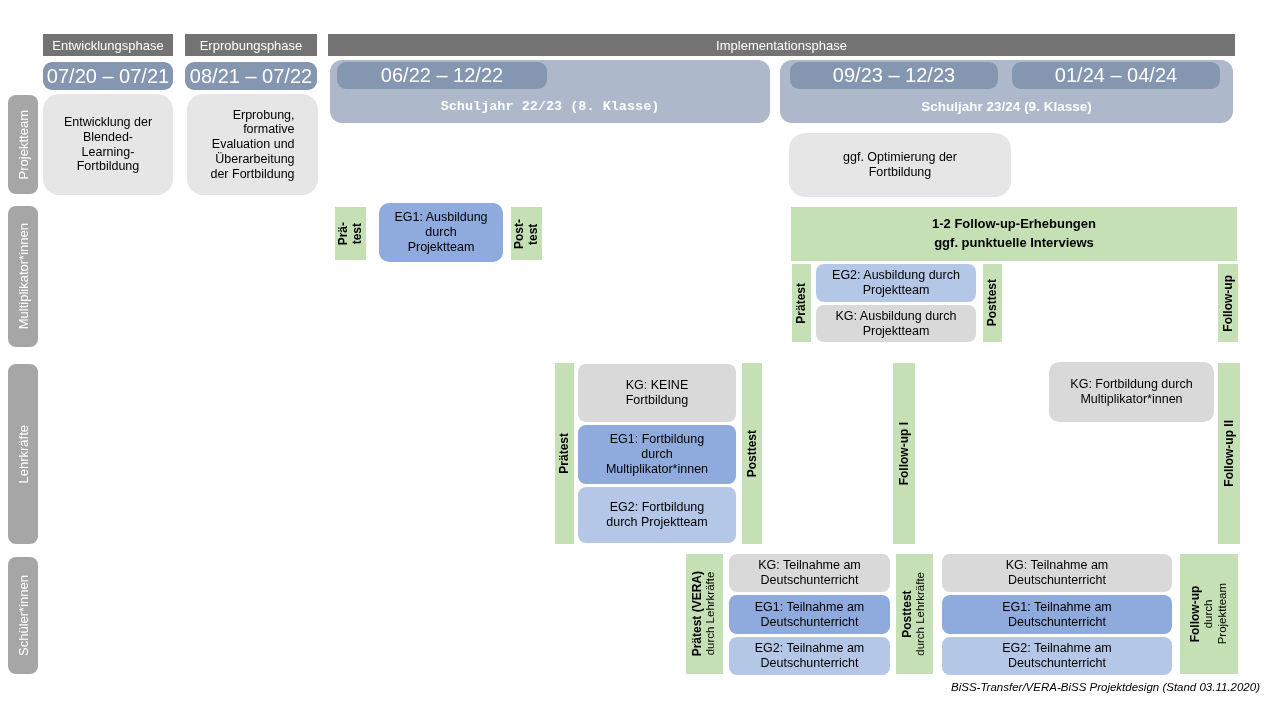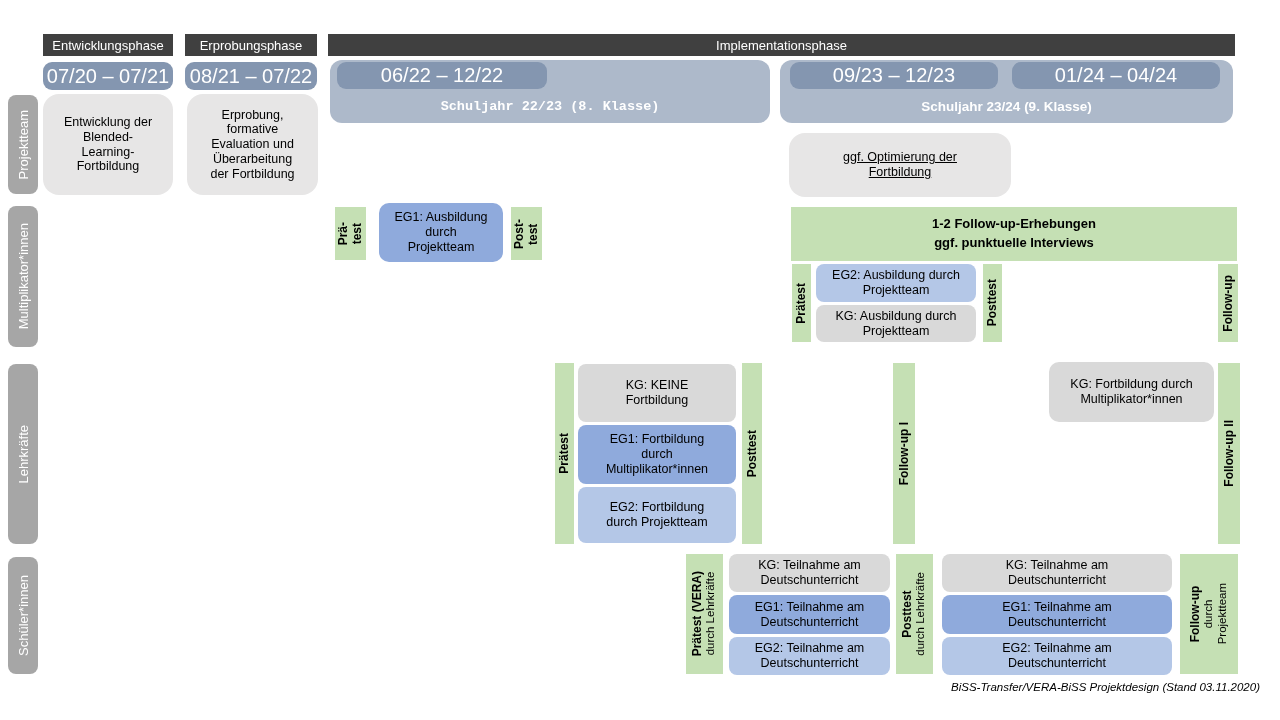--- a/index.html
+++ b/index.html
@@ -1,20 +1,20 @@
 <!DOCTYPE html>
 <html><head>
 <meta charset="utf-8">
 <style>
   html,body{margin:0;padding:0;background:#fff;}
   .canvas{position:relative;width:1280px;height:720px;background:#ffffff;
     font-family:"Liberation Sans",sans-serif;overflow:hidden;color:#000;}
   .abs{position:absolute;box-sizing:border-box;}
   .flexc{display:flex;align-items:center;justify-content:center;text-align:center;}
-  .phase{background:#404040;color:#fff;font-size:13px;}
+  .phase{background:#737373;color:#fff;font-size:13px;}
   .period{background:#8496b0;color:#fff;font-size:20px;border-radius:9px;}
   .syear{background:#adb9ca;border-radius:12px;}
   .syear-label{color:#fff;font-weight:bold;font-size:13.5px;}
   .sidebar-bar{background:#a6a6a6;border-radius:8px;}
   .box{white-space:pre-line;font-size:12.5px;line-height:1.18;}
   .r16{border-radius:16px;}
   .r10{border-radius:10px;}
   .r8{border-radius:8px;}
   .bg-lightgray{background:#e7e6e6;}
   .bg-kg{background:#d9d9d9;}
@@ -62,26 +62,26 @@
     <span class="vlabel">Lehrkräfte</span>
   </div>
   <div class="abs flexc sidebar-bar" style="left:8px;top:557px;width:30px;height:117px;">
     <span class="vlabel">Schüler*innen</span>
   </div>
 
   <div class="abs flexc box bg-lightgray r16" style="left:43px;top:94px;width:130px;height:101px;">Entwicklung der
 Blended-
 Learning-
 Fortbildung</div>
-  <div class="abs flexc box bg-lightgray r16" style="left:187px;top:94px;width:131px;height:101px;">Erprobung,
+  <div class="abs flexc box bg-lightgray r16" style="left:187px;top:94px;width:131px;height:101px;text-align:right;">Erprobung,
 formative
 Evaluation und
 Überarbeitung
 der Fortbildung</div>
-  <div class="abs flexc box bg-lightgray r16" style="left:789px;top:133px;width:222px;height:64px;text-decoration:underline;">ggf. Optimierung der
+  <div class="abs flexc box bg-lightgray r16" style="left:789px;top:133px;width:222px;height:64px;">ggf. Optimierung der
 Fortbildung</div>
 
   <div class="abs flexc vbar" style="left:335px;top:207px;width:31px;height:53px;">
     <span class="vtext">Prä-
 test</span>
   </div>
   <div class="abs flexc box bg-eg1 r10" style="left:379px;top:203px;width:124px;height:59px;">EG1: Ausbildung
 durch
 Projektteam</div>
   <div class="abs flexc vbar" style="left:511px;top:207px;width:31px;height:53px;">

